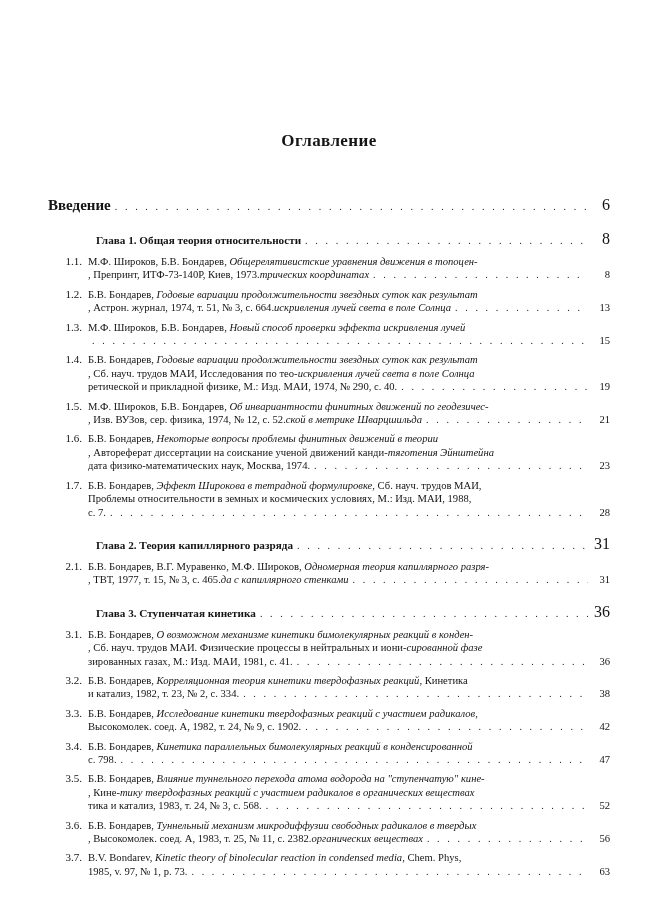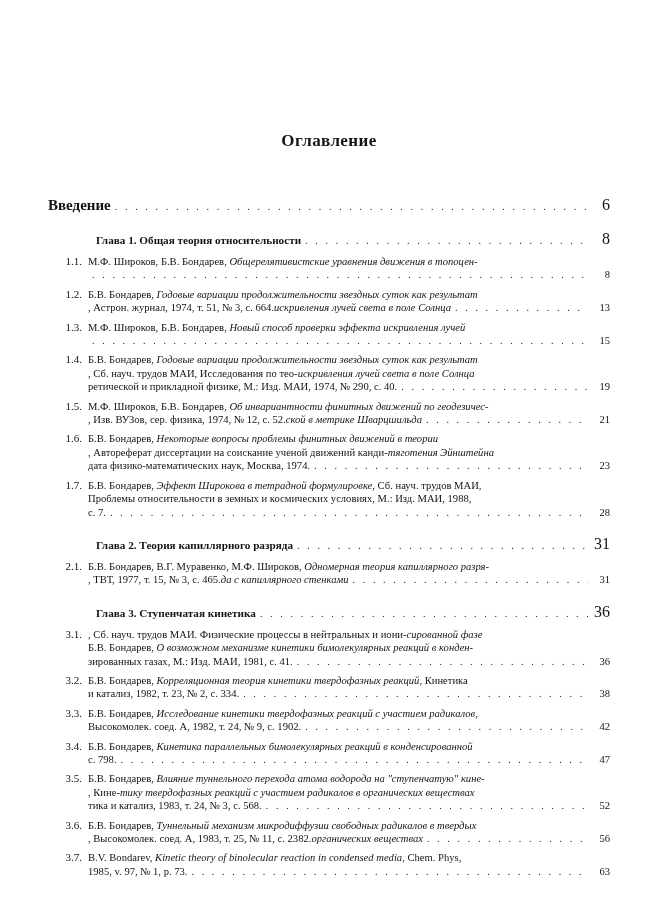--- a/index.html
+++ b/index.html
@@ -134,20 +134,21 @@
           <span class="label">Глава 1. Общая теория относительности</span>
           <span class="leader">. . . . . . . . . . . . . . . . . . . . . . . . . . . . . . . . . . . . . . . . . . . . . . . . . . . . . . . . . . . . </span>
           <span class="pagenum">8</span>
         </div>
       </div>
       <div class="entry">
         <span class="num">1.1.</span>
         <span class="text">
           <div><span class="seg" style="white-space: normal;"><span>М.Ф. Широков, Б.В. Бондарев, </span><i>Общерелятивистские уравнения движения в топоцен-</i></span></div>
           <div class="tail">
+            <span class="seg"><span>, Препринт, ИТФ-73-140Р, Киев, 1973.</span><i>трических координатах</i></span>
             <span class="leader">. . . . . . . . . . . . . . . . . . . . . . . . . . . . . . . . . . . . . . . . . . . . . . . . . . . . . . . . . . . . </span>
             <span class="pagenum">8</span>
           </div>
         </span>
       </div>
       <div class="entry">
         <span class="num">1.2.</span>
         <span class="text">
           <div><span class="seg" style="white-space: normal;"><span>Б.В. Бондарев, </span><i>Годовые вариации продолжительности звездных суток как результат</i></span></div>
           <div class="tail">
@@ -235,22 +236,22 @@
       <div class="chapter">
         <div class="row-line">
           <span class="label">Глава 3. Ступенчатая кинетика</span>
           <span class="leader">. . . . . . . . . . . . . . . . . . . . . . . . . . . . . . . . . . . . . . . . . . . . . . . . . . . . . . . . . . . . </span>
           <span class="pagenum">36</span>
         </div>
       </div>
       <div class="entry">
         <span class="num">3.1.</span>
         <span class="text">
+          <div><span class="seg" style="white-space: normal;"><span>Б.В. Бондарев, </span><i>О возможном механизме кинетики бимолекулярных реакций в конден-</i></span></div>
           <div><span class="seg" style="white-space: normal;"><span>, Сб. науч. трудов МАИ. Физические процессы в нейтральных и иони-</span><i>сированной фазе</i></span></div>
-          <div><span class="seg" style="white-space: normal;"><span>Б.В. Бондарев, </span><i>О возможном механизме кинетики бимолекулярных реакций в конден-</i></span></div>
           <div class="tail">
             <span class="seg">зированных газах, М.: Изд. МАИ, 1981, с. 41.</span>
             <span class="leader">. . . . . . . . . . . . . . . . . . . . . . . . . . . . . . . . . . . . . . . . . . . . . . . . . . . . . . . . . . . . </span>
             <span class="pagenum">36</span>
           </div>
         </span>
       </div>
       <div class="entry">
         <span class="num">3.2.</span>
         <span class="text">

